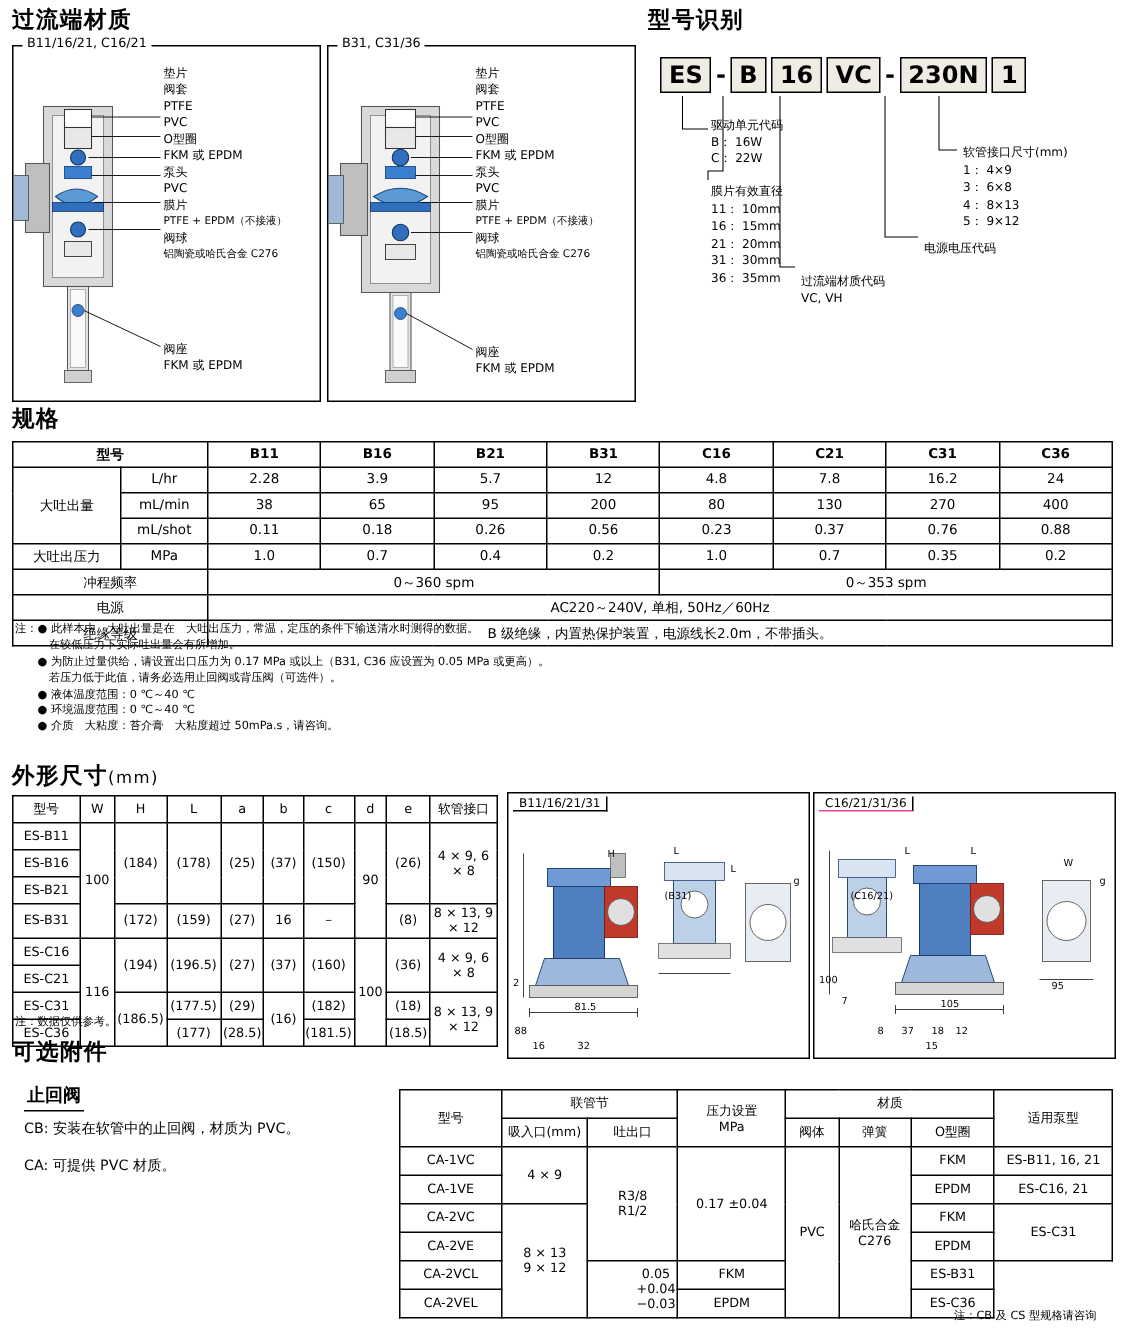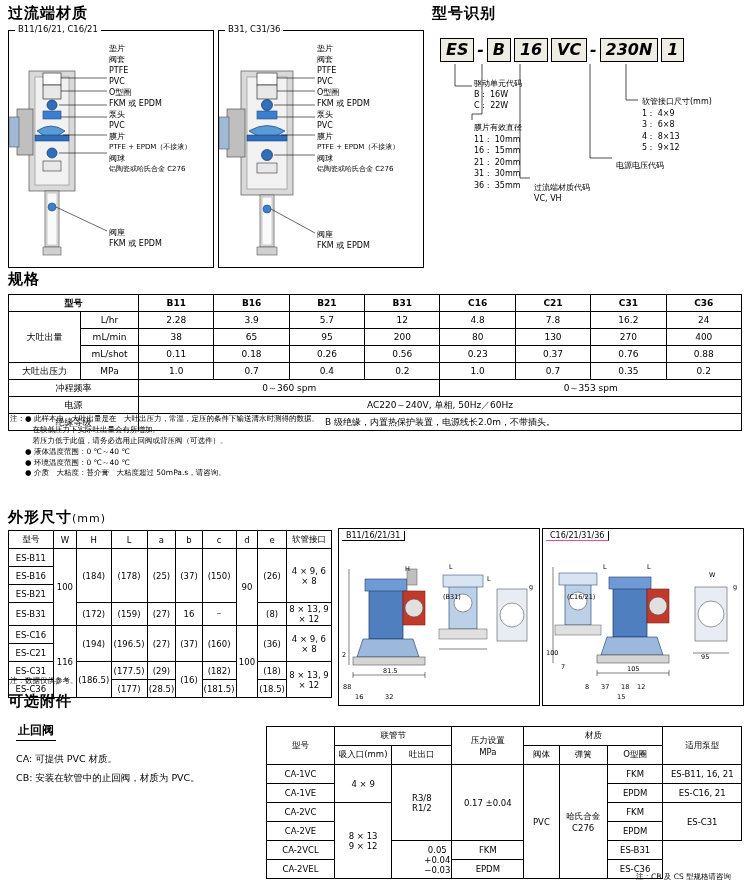--- a/index.html
+++ b/index.html
@@ -148,21 +148,21 @@
     <div style="font-size:7px;">铝陶瓷或哈氏合金 C276</div>
   </div>
   <div class="abs" style="left:98px;top:198px;line-height:11px;font-size:8px;">
     <div>阀座</div>
     <div>FKM 或 EPDM</div>
   </div>
 </div>
 
 <div class="abs sec-title" style="left:432px;top:4px;">型号识别</div>
 
-<div class="abs" style="left:440px;top:38px;font-style:italic;">
+<div class="abs" style="left:440px;top:38px;">
   <span class="code-box">ES</span>
   <span class="code-dash">-</span>
   <span class="code-box">B</span>
   <span class="code-box">16</span>
   <span class="code-box">VC</span>
   <span class="code-dash">-</span>
   <span class="code-box">230N</span>
   <span class="code-box">1</span>
 </div>
 
@@ -281,20 +281,21 @@
   <tr>
     <td colspan="2">绝缘等级</td>
     <td colspan="8">B 级绝缘，内置热保护装置，电源线长2.0m，不带插头。</td>
   </tr>
 </tbody>
   </table>
 
 <div class="abs note" style="left:10px;top:414px;width:560px;">
   <div>注：● 此样本中　大吐出量是在　大吐出压力，常温，定压的条件下输送清水时测得的数据。</div>
   <div>　　　在较低压力下实际吐出量会有所增加。</div>
+  <div>　　● 为防止过量供给，请设置出口压力为 0.17 MPa 或以上（B31, C36 应设置为 0.05 MPa 或更高）。</div>
   <div>　　　若压力低于此值，请务必选用止回阀或背压阀（可选件）。</div>
   <div>　　● 液体温度范围：0 ℃～40 ℃</div>
   <div>　　● 环境温度范围：0 ℃～40 ℃</div>
   <div>　　● 介质　大粘度：苔介膏　大粘度超过 50mPa.s，请咨询。</div>
 </div>
 
 <div class="abs sec-title" style="left:8px;top:508px;">
   <span>外形尺寸</span><span class="unit">(mm)</span>
 </div>
 
@@ -460,22 +461,22 @@
       <text x="166" y="48">W</text>
       <text x="60" y="40">L</text>
     </g>
   </svg>
 </div>
 
 <div class="abs sec-title" style="left:8px;top:692px;">可选附件</div>
 
 <div class="abs" style="left:16px;top:722px;width:240px;">
   <div style="font-size:12px;font-weight:bold;border-bottom:1.5px solid #000;display:inline-block;padding:0 2px 1px 2px;">止回阀</div>
+  <div style="font-size:9.5px;line-height:15px;margin-top:4px;">CB: 安装在软管中的止回阀，材质为 PVC。</div>
   <div style="font-size:9.5px;line-height:15px;margin-top:10px;">CA: 可提供 PVC 材质。</div>
-  <div style="font-size:9.5px;line-height:15px;margin-top:4px;">CB: 安装在软管中的止回阀，材质为 PVC。</div>
 </div>
 
 <table class="abs" id="acc" style="left:266px;top:726px;width:476px;">
   <tbody>
       <tr>
     <td rowspan="2" style="width:70px;">型号</td>
     <td colspan="2" style="width:110px;">联管节</td>
     <td rowspan="2" style="width:74px;">
       <div>压力设置</div>
       <div>MPa</div>

